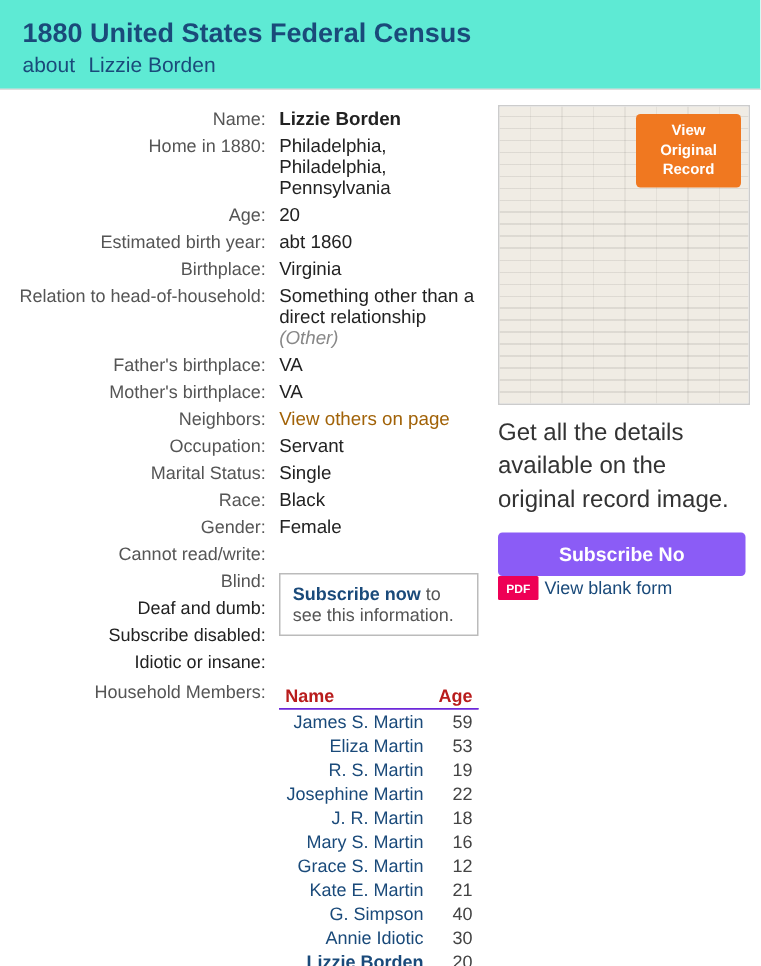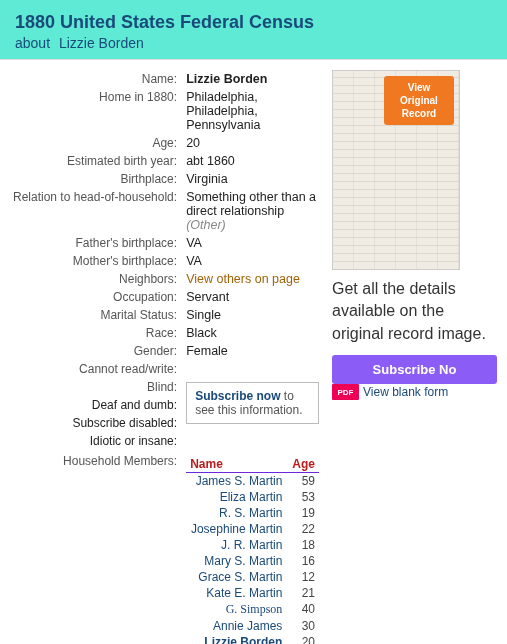--- a/index.html
+++ b/index.html
@@ -37,21 +37,21 @@
     }
     .left-col {
       flex: 1;
     }
     .right-col {
       width: 165px;
       flex-shrink: 0;
     }
     .record-image-box {
       position: relative;
-      width: 128px;
+      width: 168px;
       height: 200px;
       background: #e8e0d0;
       border: 1px solid #ccc;
       overflow: hidden;
       margin-bottom: 8px;
     }
     .record-image-lines {
       width: 100%;
       height: 100%;
       background: repeating-linear-gradient(
@@ -340,25 +340,25 @@
                     </tr>
                     <tr>
                       <td><a style="cursor: pointer;">Grace S. Martin</a></td>
                       <td>12</td>
                     </tr>
                     <tr>
                       <td><a style="cursor: pointer;">Kate E. Martin</a></td>
                       <td>21</td>
                     </tr>
                     <tr>
-                      <td><a style="cursor: pointer; font-family: Liberation Serif, serif;">G. Simpson</a></td>
+                      <td><a style="cursor: pointer;">G. Simpson</a></td>
                       <td>40</td>
                     </tr>
                     <tr>
-                      <td><a style="cursor: pointer;">Annie James</a></td>
+                      <td><a style="cursor: pointer;">Annie Idiotic</a></td>
                       <td>30</td>
                     </tr>
                     <tr class="highlight-row">
                       <td><a style="cursor: pointer;">Lizzie Borden</a></td>
                       <td>20</td>
                     </tr>
                   </tbody>
               </table>
             </div>
           </td>

